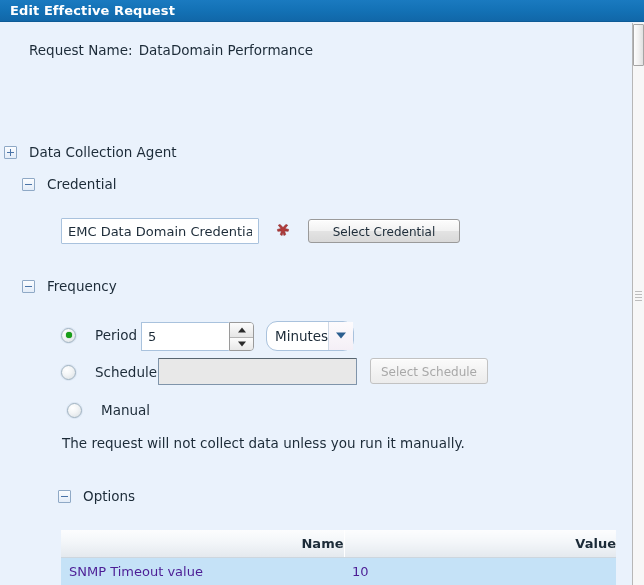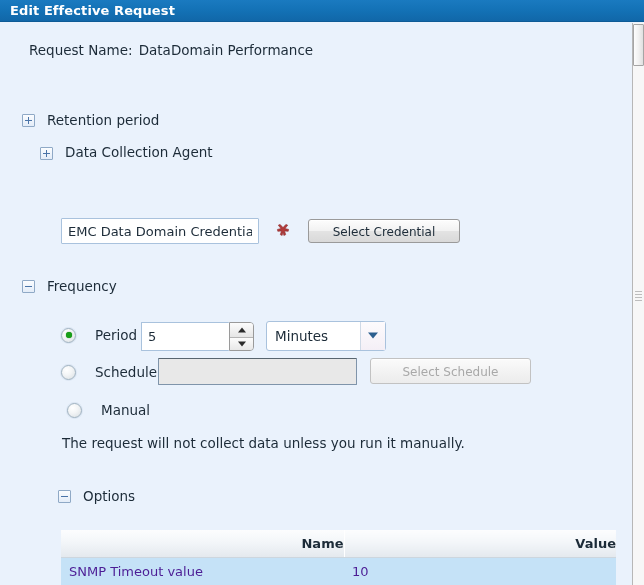--- a/index.html
+++ b/index.html
@@ -269,26 +269,26 @@
     border-right: 4px solid transparent;
   }
   .spin-btn.up::after { border-bottom: 5px solid #2b2b2b; }
   .spin-btn.down::after { border-top: 5px solid #2b2b2b; }
 
   
   .sel-wrap {
     position: absolute;
     left: 266px;
     top: 298px;
-    width: 120px;
+    width: 88px;
     height: 30px;
     box-sizing: border-box;
     border: 1px solid #a9c2dd;
     background: #ffffff;
-    border-radius: 3px;
+    border-radius: 11px;
   }
   .sel-text {
     position: absolute;
     left: 8px;
     top: 6px;
     font-size: 13.5px;
     color: #1c2b38;
   }
   .sel-arrow {
     position: absolute;
@@ -316,21 +316,21 @@
     position: absolute;
     left: 158px;
     top: 335px;
     width: 199px;
     height: 27px;
   }
   #select-schedule-button {
     position: absolute;
     left: 370px;
     top: 335px;
-    width: 161px;
+    width: 118px;
     height: 26px;
     line-height: 24px;
   }
 
   .manual-note {
     position: absolute;
     left: 62px;
     top: 412px;
     font-size: 13.5px;
     color: #1c2b38;
@@ -414,30 +414,30 @@
     <div class="title">Edit Effective Request</div>
   </div>
 
   <div class="content">
 
     <div class="req-row">
       <span class="req-label">Request Name:</span>
       <span class="req-value">DataDomain Performance</span>
     </div>
 
-    <div class="section-head" style="left:22px; top:89px;">
-      <span class="toggle-box plus"></span>
-      <span class="section-title">Retention period</span>
-    </div>
-
-    <div class="section-head" style="left:40px; top:121px;align-items:flex-end;">
+
+    <div class="section-head" style="left:4px; top:121px;">
       <span class="toggle-box plus"></span>
       <span class="section-title">Data Collection Agent</span>
     </div>
 
+    <div class="section-head" style="left:22px; top:153px;">
+      <span class="toggle-box minus"></span>
+      <span class="section-title">Credential</span>
+    </div>
 
     <div class="credential-row">
       <input id="credential-input" class="tinput" type="text" value="EMC Data Domain Credential" style="">
       <span id="delete-credential">
         <svg width="18" height="18" viewBox="0 0 18 18" aria-hidden="true">
           <g fill="#b03a3a" stroke="#8e2c2c" stroke-width="0.6">
             <path d="M4.3 3.2 L6.1 2.4 L9 5.6 L11.9 2.4 L13.7 3.2 L11.0 6.6
                      L14.6 7.4 L14.2 9.3 L10.5 9.0 L11.7 12.6 L9.9 13.5
                      L9 10.2 L8.1 13.5 L6.3 12.6 L7.5 9.0 L3.8 9.3
                      L3.4 7.4 L7.0 6.6 Z"></path>

